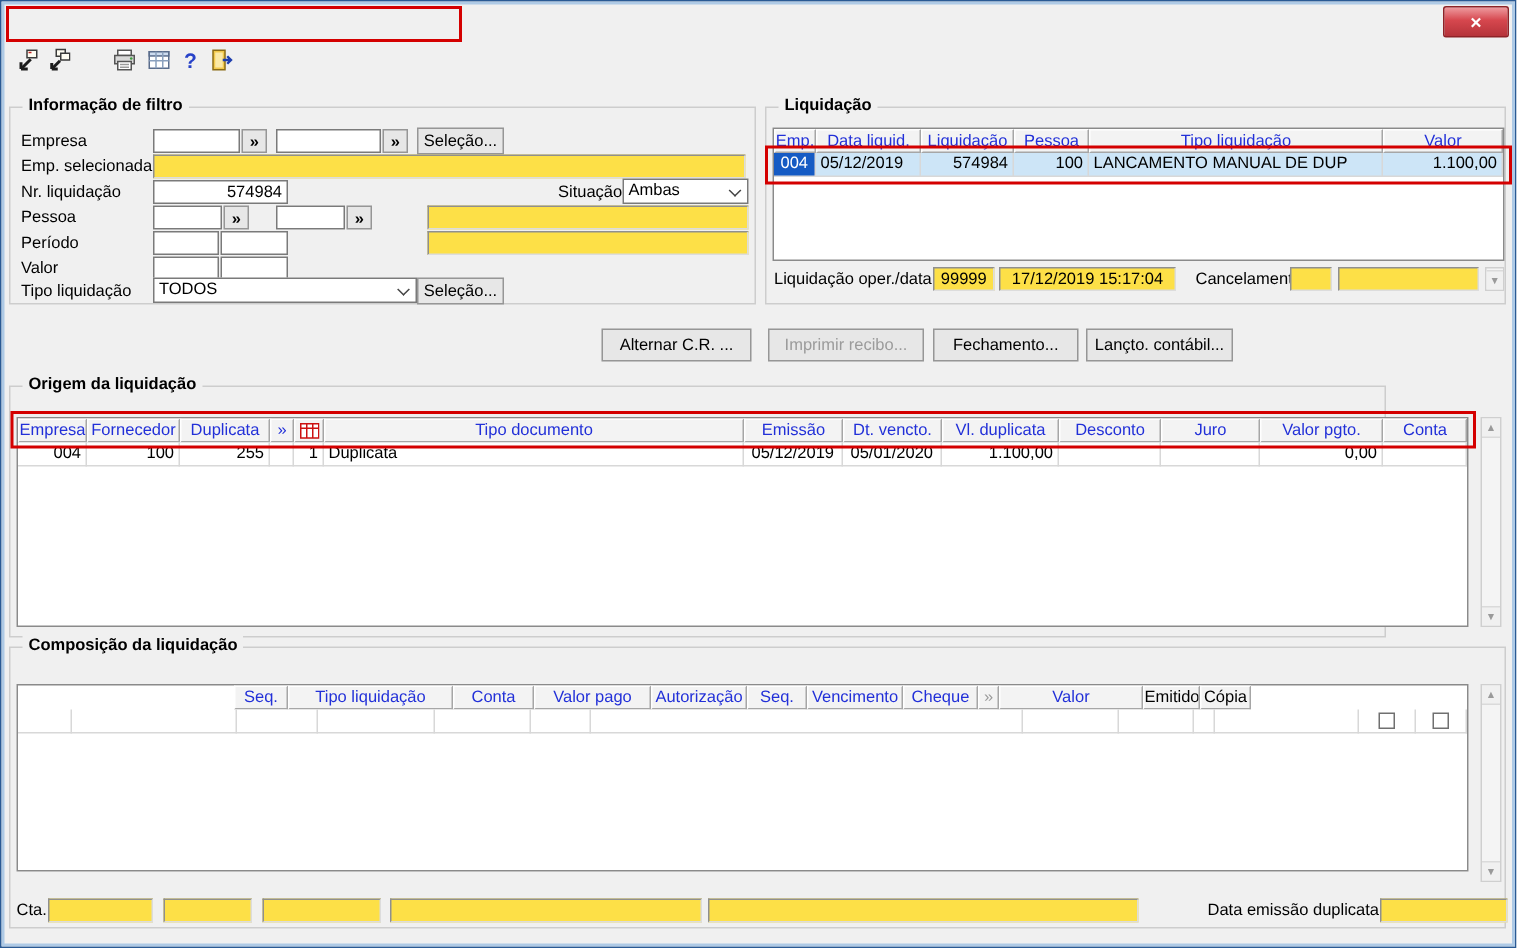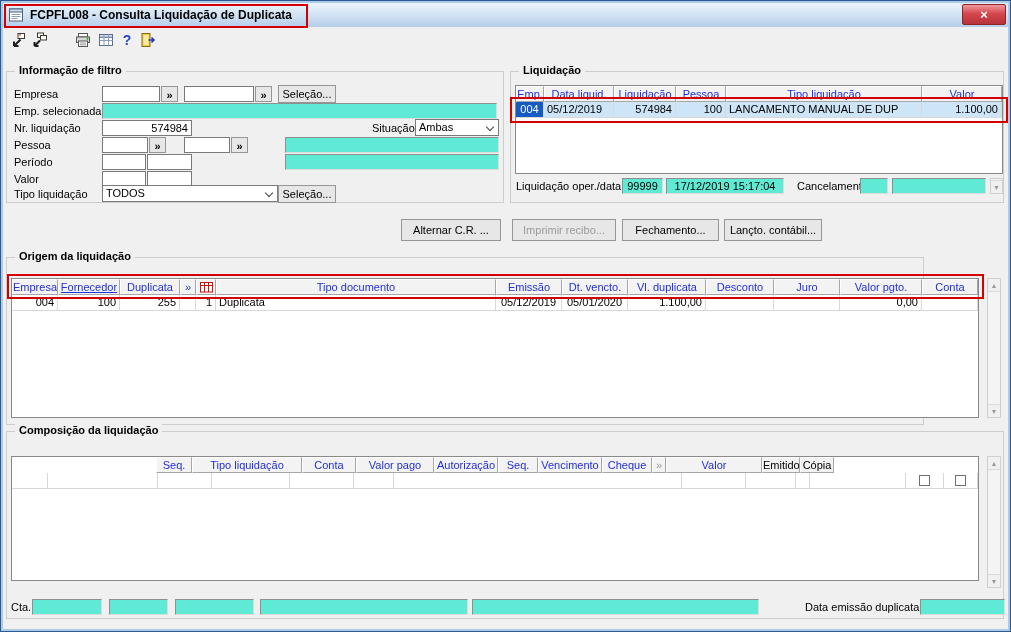--- a/index.html
+++ b/index.html
@@ -13,21 +13,21 @@
             background:linear-gradient(#ee9a9e,#d6474e 45%,#b5333a);color:#fff;display:flex;align-items:center;justify-content:center;
             font-size:13px;font-weight:bold;line-height:1;}
   .toolbar{position:absolute;left:2px;top:26px;right:2px;height:27px;}
   .tbtn{position:absolute;top:3px;width:20px;height:20px;display:flex;align-items:center;justify-content:center;}
   .tbtn svg{display:block;}
   .gb{position:absolute;border:1px solid #cdcdcd;box-sizing:border-box;}
   .gt{position:absolute;top:-8px;left:8px;background:#f0f0f0;padding:0 4px;font-weight:bold;white-space:nowrap;}
   .lbl{position:absolute;height:16px;line-height:16px;white-space:nowrap;}
   .inp{position:absolute;height:16px;line-height:14px;background:#fff;border:1px solid #7a7a7a;box-sizing:border-box;padding:0 3px;overflow:hidden;}
   .num{text-align:right;}
-  .gray{position:absolute;height:16px;background:#5eead4;border:1px solid;border-color:#8f8f8f #dcdcdc #dcdcdc #8f8f8f;
+  .gray{position:absolute;height:16px;background:#fde047;border:1px solid;border-color:#8f8f8f #dcdcdc #dcdcdc #8f8f8f;
         box-sizing:border-box;line-height:14px;padding:0 3px;overflow:hidden;}
   .cent{text-align:center;}
   .btn{position:absolute;background:#e7e7e7;border:1px solid #969696;box-sizing:border-box;display:flex;align-items:center;
        justify-content:center;height:18px;white-space:nowrap;}
   .btn.sm{width:17px;height:16px;font-weight:bold;padding-top:1px;}
   .btn.dis{color:#9b9b9b;}
   .combo{position:absolute;height:17px;background:#fff;border:1px solid #7a7a7a;box-sizing:border-box;line-height:15px;padding:0 16px 0 3px;overflow:hidden;}
   .combo .chev{position:absolute;right:5px;top:4px;width:5px;height:5px;border-right:1.4px solid #444;border-bottom:1.4px solid #444;transform:rotate(45deg);}
   .grid{position:absolute;background:#fff;border:1px solid #8a8a8a;box-sizing:border-box;overflow:hidden;}
   .grow{display:flex;justify-content:center;}
@@ -43,30 +43,20 @@
       background:#f0f0f0;border-bottom:1px solid #dadada;box-sizing:border-box;}
   .ar.up{top:0;} .ar.dn{bottom:0;border-bottom:none;border-top:1px solid #dadada;}
   .cb{position:absolute;width:11px;height:11px;background:#fff;border:1px solid #707070;box-sizing:border-box;}
   .ann{position:absolute;border:2px solid #d40000;z-index:60;pointer-events:none;}
 </style>
 </head>
 <body>
 
 <div class="win">
 
-  <div class="titlebar">
-    <span style="display:inline-flex;">
-      <svg width="16" height="16" viewBox="0 0 16 16">
-        <rect x="1.5" y="2" width="13" height="12" fill="#fff" stroke="#4a5f7d"></rect>
-        <rect x="1.5" y="2" width="13" height="3" fill="#cddcef" stroke="#4a5f7d"></rect>
-        <path d="M3.5 7.5 h9 M3.5 9.5 h9 M3.5 11.5 h6" stroke="#8ba0bd" fill="none"></path>
-      </svg>
-    </span>
-    <span class="title">FCPFL008 - Consulta Liquidação de Duplicata</span>
-  </div>
   <div class="closebtn">
     <span>×</span>
   </div>
 
   <div class="toolbar">
     <div class="tbtn" style="left:5px;">
       <span>
           <svg width="16" height="16" viewBox="0 0 16 16">
         <rect x="8" y="1.5" width="6.5" height="5" fill="#fffdf2" stroke="#3a3a3a"></rect>
         <rect x="9" y="2.5" width="2" height="1" fill="#c42222"></rect>
@@ -210,21 +200,21 @@
   <div class="btn dis" style="left:511px;top:218px;width:104px;height:22px;">Imprimir recibo...</div>
   <div class="btn" style="left:621px;top:218px;width:97px;height:22px;">Fechamento...</div>
   <div class="btn" style="left:723px;top:218px;width:98px;height:22px;">Lançto. contábil...</div>
 
   <div class="gb" style="left:5px;top:256px;width:918px;height:168px;">
     <span class="gt">Origem da liquidação</span>
 
     <div class="grid" style="left:4px;top:20px;width:968px;height:140px;">
       <div class="grow">
         <div class="gh" style="width:46px;">Empresa</div>
-        <div class="gh" style="width:62px;text-decoration:underline;">Fornecedor</div>
+        <div class="gh" style="width:62px;">Fornecedor</div>
         <div class="gh" style="width:60px;">Duplicata</div>
         <div class="gh" style="width:16px;">»</div>
         <div class="gh" style="width:20px;"><span><svg width="13" height="11" viewBox="0 0 13 11" style="margin-top:2px;">
           <rect x="0.5" y="0.5" width="12" height="9.5" fill="#fff" stroke="#cc1111"></rect>
           <path d="M0.5 3.5 h12 M4.5 0.5 v9.5 M8.5 0.5 v9.5" stroke="#cc1111"></path>
         </svg></span></div>
         <div class="gh" style="width:280px;">Tipo documento</div>
         <div class="gh" style="width:66px;">Emissão</div>
         <div class="gh" style="width:66px;">Dt. vencto.</div>
         <div class="gh" style="width:78px;">Vl. duplicata</div>

